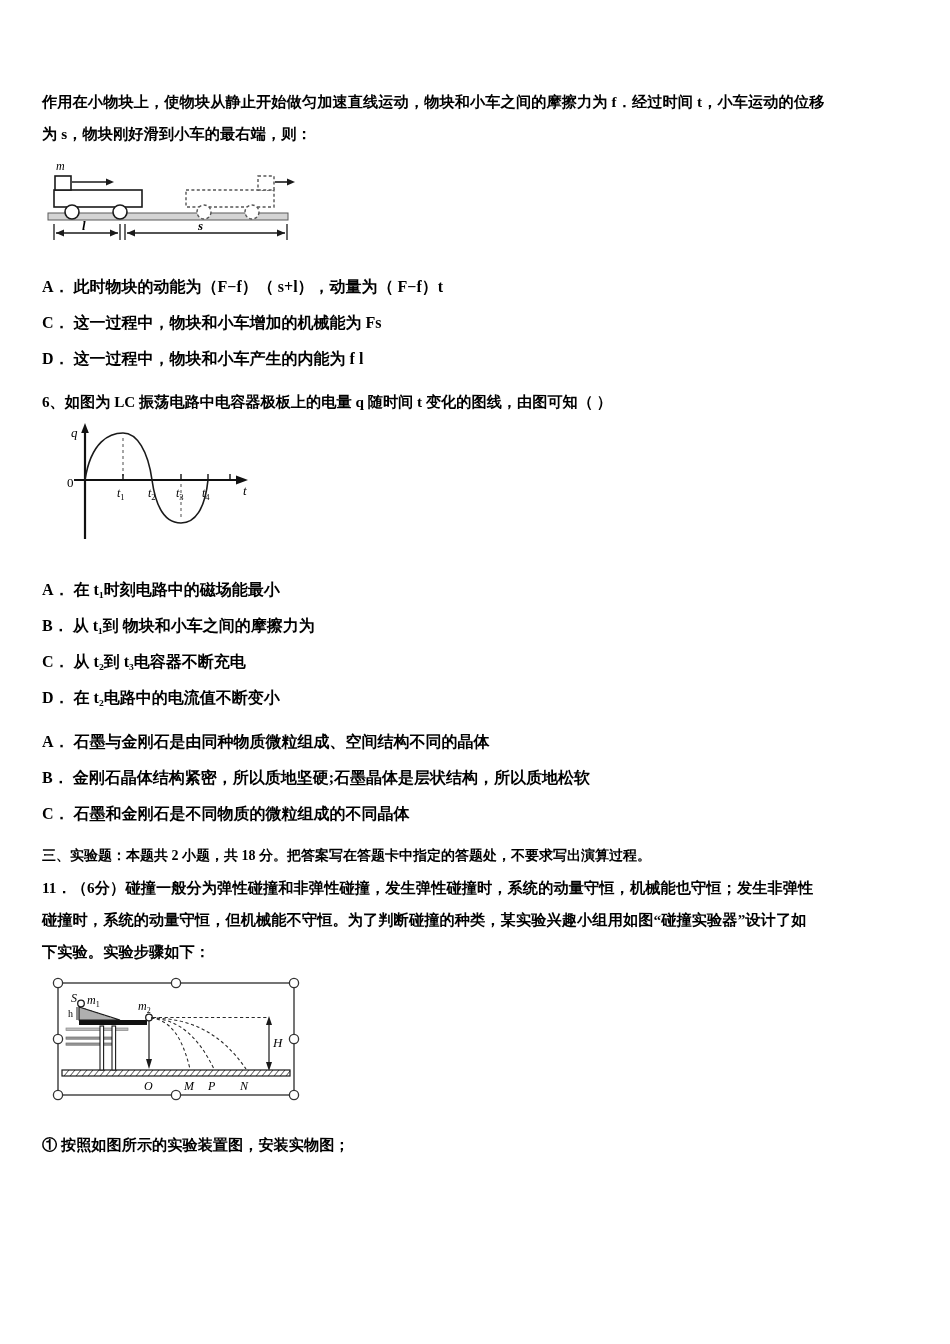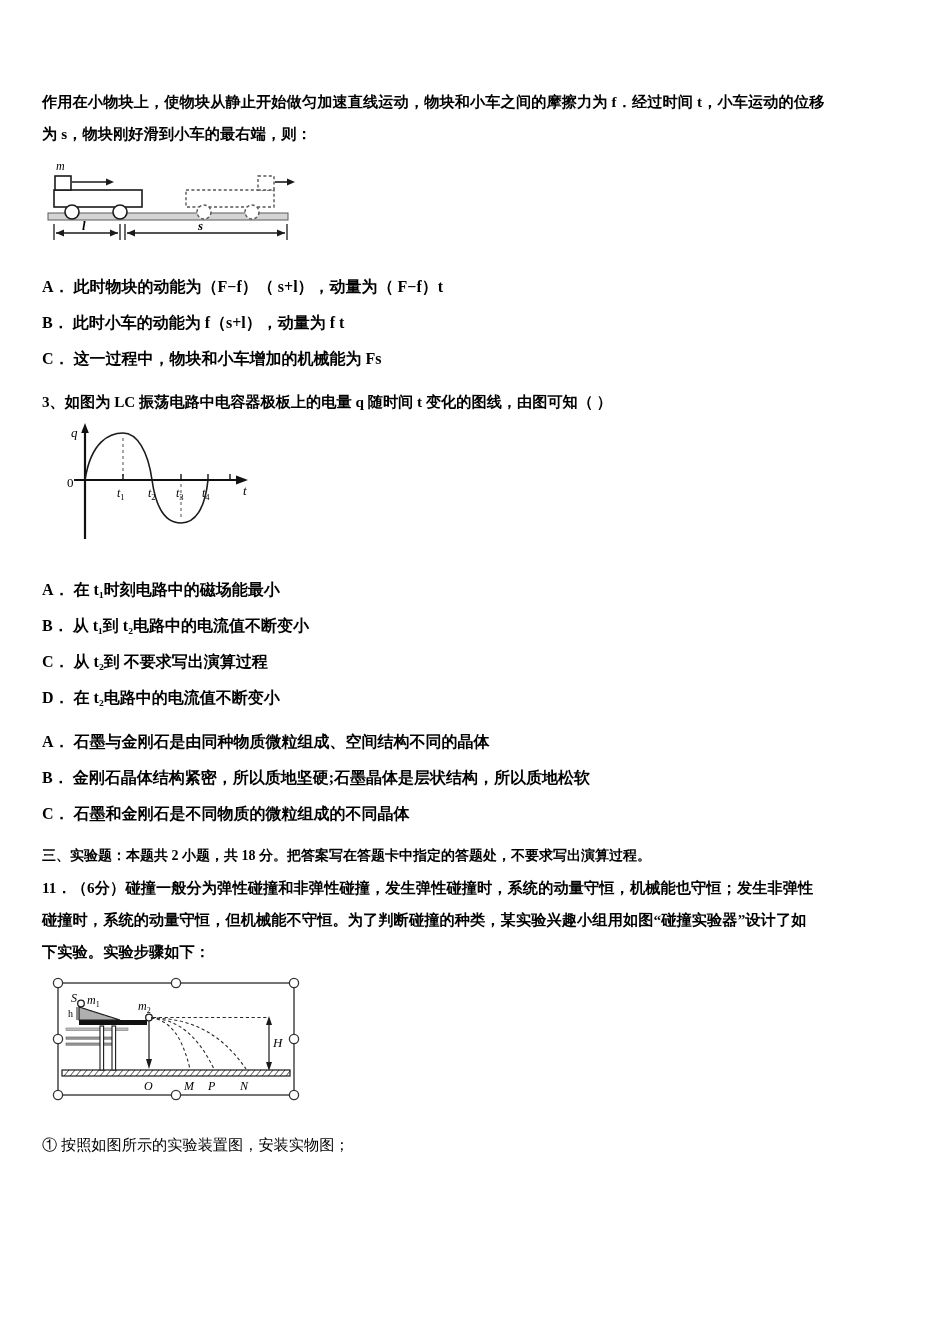--- a/index.html
+++ b/index.html
@@ -55,21 +55,21 @@
     font-weight: 600;
   }
   .sect {
     font-size: 14px;
     line-height: 32px;
     font-weight: 600;
   }
   .step {
     font-size: 15.2px;
     line-height: 36px;
-    font-weight: 400;
+    font-weight: 700;
   }
 
   .sp-8 { height: 8px; }
   .sp-14 { height: 14px; }
   .sp-20 { height: 20px; }
   .sp-26 { height: 26px; }
 
   
   .fig-cart { margin: 8px 0 6px 4px; }
   .fig-graph { margin: 2px 0 0 -4px; }
@@ -126,29 +126,29 @@
         <text x="152" y="72" font-family="Liberation Serif, serif" font-size="13" font-style="italic" font-weight="bold">s</text>
       </svg>
     </div>
 
     <div class="sp-20"></div>
 
     <div class="opt">
       <span class="lbl">A．</span><span>此时物块的动能为（F−f）（ s+l），动量为（ F−f）t</span>
     </div>
     <div class="opt">
-      <span class="lbl">B．</span><span>此时小车的动能为 f（s+l），动量为 f t</span>
-    </div>
-    <div class="opt">
       <span class="lbl">C．</span><span>这一过程中，物块和小车增加的机械能为 Fs</span>
     </div>
+    <div class="opt">
+      <span class="lbl">D．</span><span>这一过程中，物块和小车产生的内能为 f l</span>
+    </div>
 
     <div class="sp-8"></div>
 
-    <div class="qline">3、如图为 LC 振荡电路中电容器极板上的电量 q 随时间 t 变化的图线，由图可知（      ）</div>
+    <div class="qline">6、如图为 LC 振荡电路中电容器极板上的电量 q 随时间 t 变化的图线，由图可知（      ）</div>
 
     <div class="fig-graph">
       <svg width="235" height="125" viewBox="0 0 235 125">
 
         <line x1="47" y1="8" x2="47" y2="118" stroke="#111111" stroke-width="2.2"></line>
         <polygon points="43.2,12 47,2 50.8,12" fill="#111111"></polygon>
 
         <line x1="36" y1="59" x2="200" y2="59" stroke="#111111" stroke-width="2.2"></line>
         <polygon points="198,54.6 210,59 198,63.4" fill="#111111"></polygon>
 
@@ -173,24 +173,24 @@
         <text x="164" y="76" font-family="Liberation Serif, serif" font-size="12" font-style="italic">t<tspan font-size="8.5" dy="3" font-style="normal">4</tspan></text>
       </svg>
     </div>
 
     <div class="sp-26"></div>
 
     <div class="opt">
       <span class="lbl">A．</span><span>在 t₁时刻电路中的磁场能最小</span>
     </div>
     <div class="opt">
-      <span class="lbl">B．</span><span>从 t₁到 t₂电路中的电流值不断变小</span>
-    </div>
-    <div class="opt">
-      <span class="lbl">C．</span><span>从 t₂到 不要求写出演算过程</span>
+      <span class="lbl">B．</span><span>从 t₁到 物块和小车之间的摩擦力为</span>
+    </div>
+    <div class="opt">
+      <span class="lbl">C．</span><span>从 t₂到 t₃电容器不断充电</span>
     </div>
     <div class="opt">
       <span class="lbl">D．</span><span>在 t₂电路中的电流值不断变小</span>
     </div>
 
     <div class="sp-8"></div>
 
     <div class="opt">
       <span class="lbl">A．</span><span>石墨与金刚石是由同种物质微粒组成、空间结构不同的晶体</span>
     </div>

